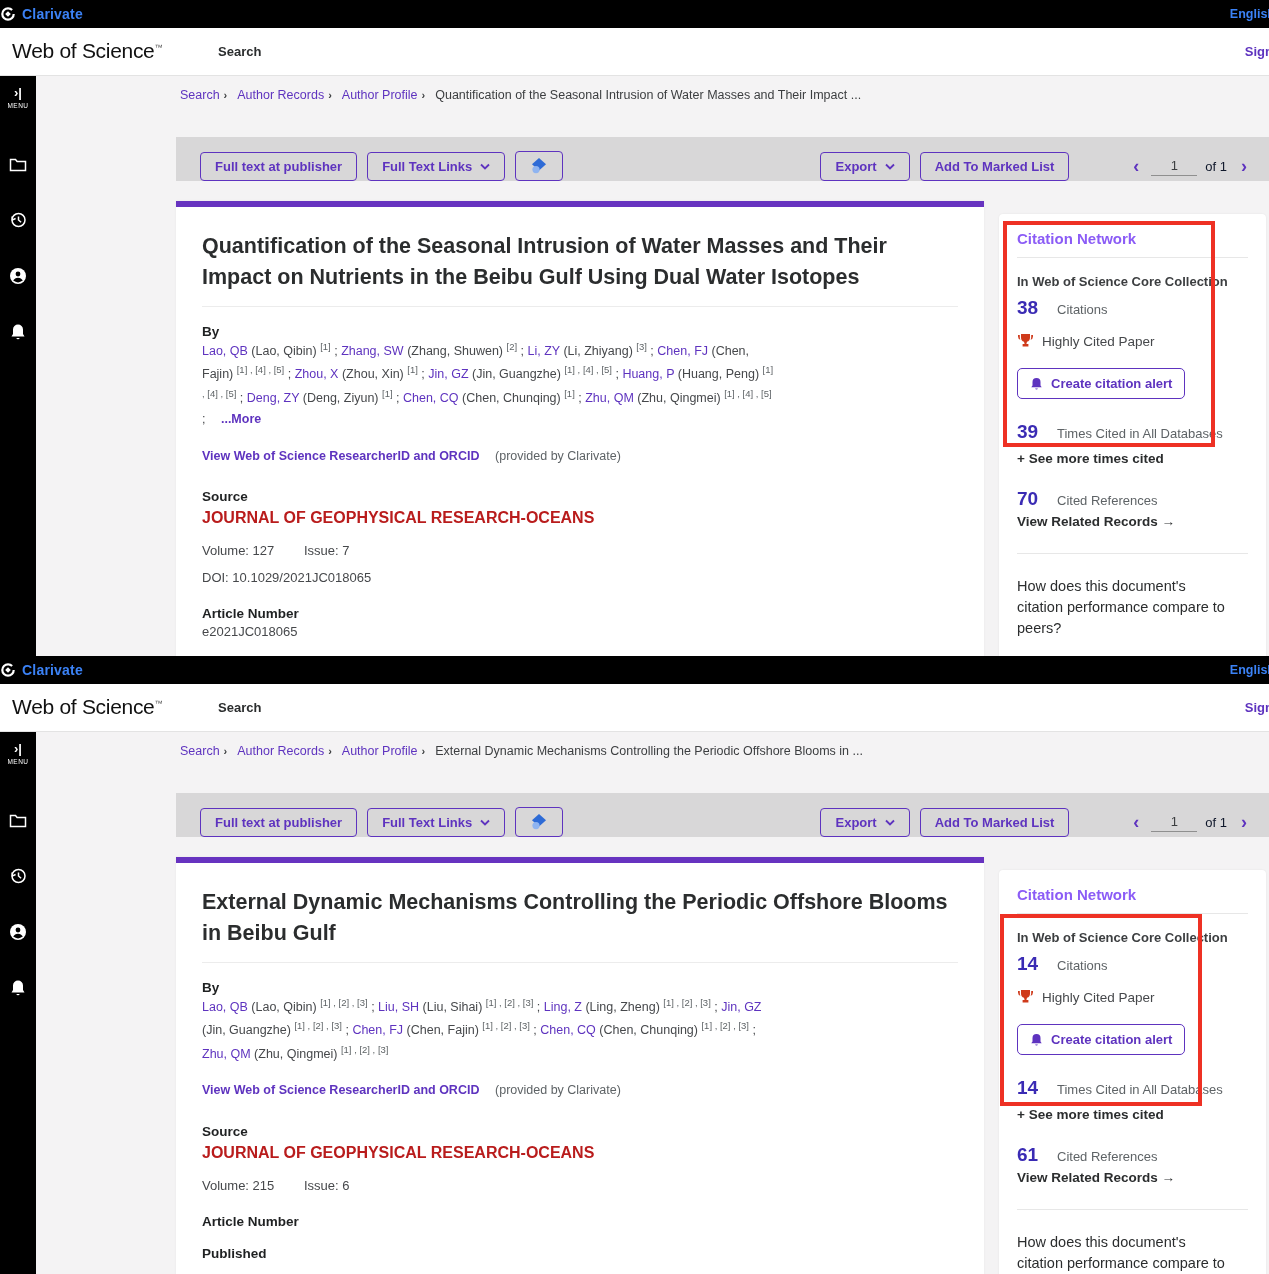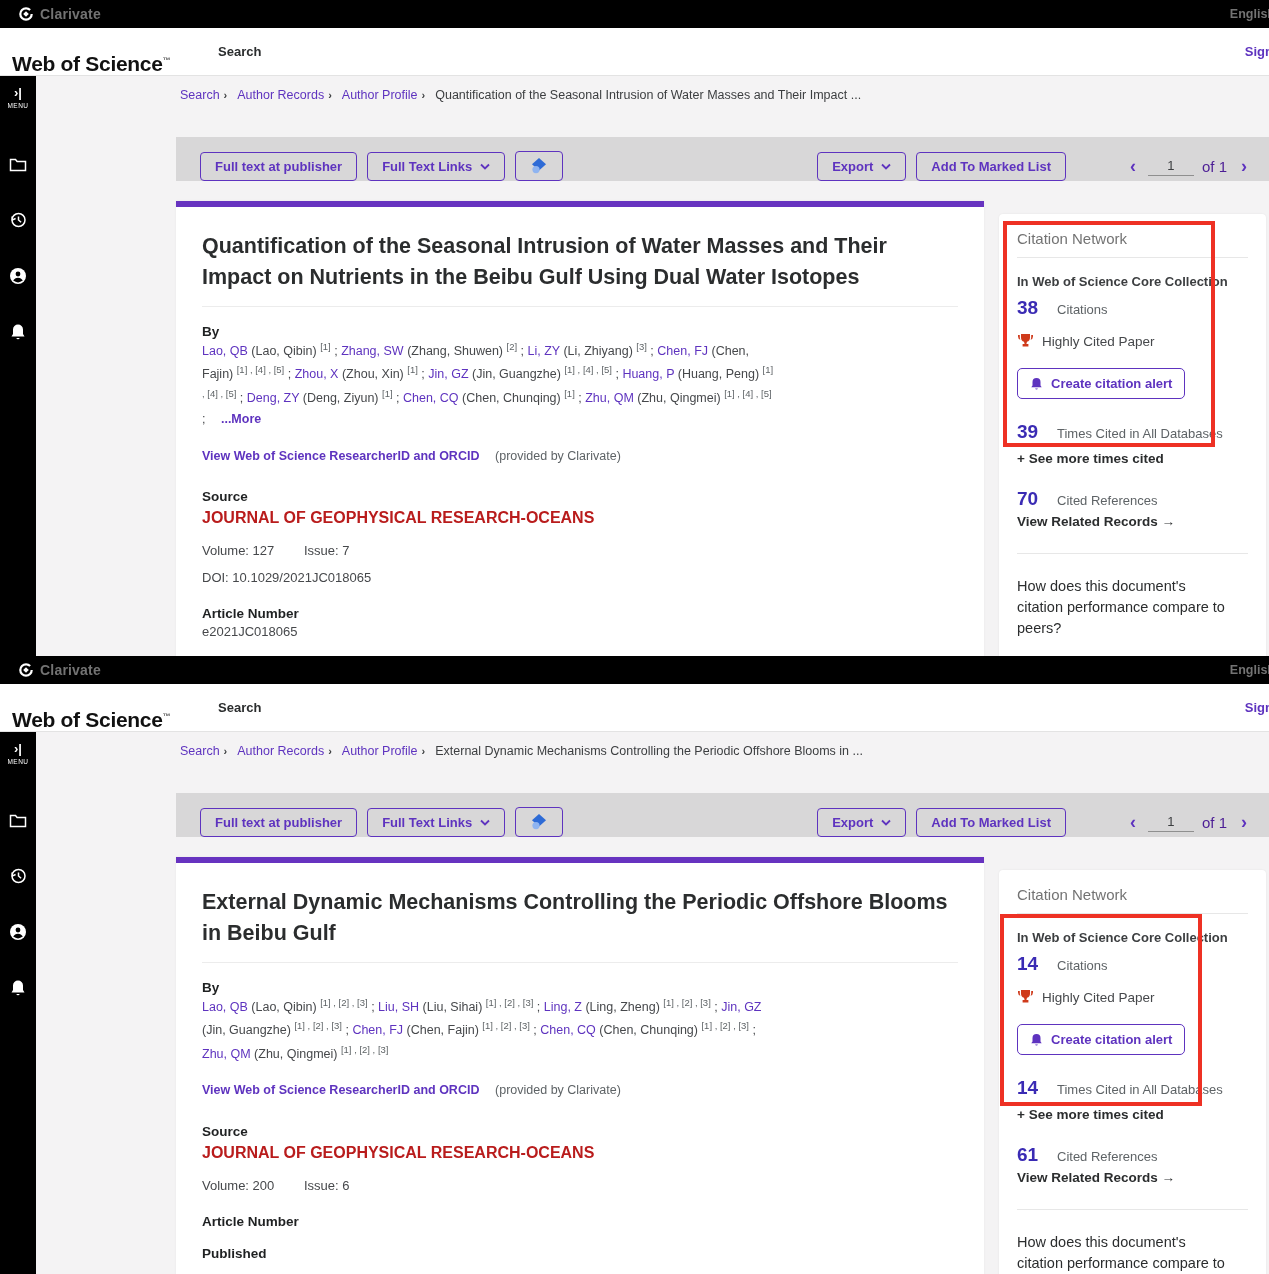--- a/index.html
+++ b/index.html
@@ -5,27 +5,27 @@
   * { margin:0; padding:0; box-sizing:border-box; }
   html,body { background:#fff; }
   body { font-family:"Liberation Sans","DejaVu Sans",sans-serif; }
   #viewport { width:1269px; height:1274px; overflow:hidden; position:relative; background:#fff; }
 
   .section { width:1269px; display:flex; flex-direction:column; overflow:hidden; }
   .section-0 { height:656px; }
   .section-1 { height:618px; }
 
   
-  .topbar { height:28px; background:#000; color:#737373; display:flex; align-items:center; padding:0 18px; position:relative; flex:none; }
+  .topbar { height:28px; background:#000; color:#3b82f6; display:flex; align-items:center; padding:0 0; position:relative; flex:none; }
   .brand { display:flex; align-items:center; gap:6px; font-weight:bold; font-size:14px; letter-spacing:0.2px; }
   .topbar-lang { position:absolute; right:-6px; top:7px; font-weight:bold; font-size:12.5px; }
 
   
   .wos-header { height:48px; background:#fff; border-bottom:1px solid #e3e3e3; position:relative; flex:none; }
-  .wos-logo { position:absolute; left:12px; top:24px; font-size:21px; font-weight:bold; color:#111; letter-spacing:-0.3px; }
+  .wos-logo { position:absolute; left:12px; top:11px; font-size:21px; font-weight:normal; color:#111; letter-spacing:-0.3px; }
   .wos-logo sup { font-size:8px; color:#555; }
   .nav-search { position:absolute; left:218px; top:16px; font-size:13px; font-weight:600; color:#2b2d2e; cursor:pointer; }
   .signin { position:absolute; right:-4px; top:16px; font-size:13px; font-weight:600; color:#5e33bf; cursor:pointer; }
 
   .content { flex:1; min-height:0; display:flex; background:#f4f3f4; }
 
   
   .sidebar { width:36px; flex:none; background:#000; display:flex; flex-direction:column; align-items:center; padding-top:10px; }
   .sb-menu { display:flex; flex-direction:column; align-items:center; color:#fff; cursor:pointer; }
   .sb-menu-glyph { font-size:13px; font-weight:bold; line-height:1; }
@@ -42,21 +42,21 @@
   .bc-current { color:#3c3e40; }
 
   
   .toolbar { margin-top:35px; height:44px; background:#d8d7d8; display:flex; align-items:flex-end; padding:0 18px 0 24px; gap:10px; }
   .btn { border:1.5px solid #5e33bf; color:#5e33bf; background:transparent; font-family:inherit; font-weight:bold; font-size:13px; border-radius:4px; padding:6px 14px; display:inline-flex; align-items:center; gap:8px; cursor:pointer; white-space:nowrap; }
   .icon-btn { padding:3px 12px; }
   .toolbar-right { margin-left:auto; display:flex; align-items:center; gap:10px; }
   .pagination { display:flex; align-items:center; margin-left:50px; }
   .pg-chev { color:#5e33bf; font-size:18px; font-weight:bold; cursor:pointer; padding:0 4px; }
   .page-box { width:46px; text-align:center; font-size:13px; color:#3c3e40; border-bottom:1.5px solid #8f8f8f; margin:0 8px; padding-bottom:2px; cursor:text; }
-  .page-of { color:#4c1d95; font-size:15px; margin-right:10px; }
+  .page-of { color:#0f172a; font-size:13px; margin-right:10px; }
 
   
   .cards { display:flex; margin-top:20px; gap:15px; align-items:flex-start; }
   .article-card { width:808px; flex:none; background:#fff; border-top:6px solid #6733c0; padding:24px 26px 40px; min-height:480px; box-shadow:0 0 2px rgba(0,0,0,0.06); }
   .title { font-size:21.5px; line-height:1.42; font-weight:bold; color:#2b2d2e; margin-bottom:14px; max-width:760px; }
   .title-divider { border-top:1px solid #ececec; margin-bottom:2px; }
   .row { display:flex; margin-top:17px; font-size:13px;flex-direction:column; }
   .row-label { width:186px; flex:none; font-weight:bold; font-size:13.5px; color:#1f2122; }
   .row-value { flex:1; color:#46484b; line-height:1.7; }
   .authors { font-size:12.5px; max-width:575px; }
@@ -70,21 +70,21 @@
   .muted { color:#5e6366; font-size:12.5px; margin-left:12px; }
   .source-row { margin-top:22px; }
   .journal { color:#b91c1c; font-weight:bold; font-size:16px; cursor:pointer; }
   .vol-line { margin-top:9px; color:#46484b; }
   .issue-part { margin-left:26px; }
   .doi-line { margin-top:5px; color:#46484b; }
   .field-row { margin-top:17px; }
 
   
   .cn-card { width:267px; flex:none; background:#fff; border-radius:4px; margin-top:13px; position:relative; padding:14px 18px 26px; box-shadow:0 0 2px rgba(0,0,0,0.08); min-height:430px; }
-  .cn-title { font-size:15px; font-weight:normal; color:#737373; padding-top:2px; }
+  .cn-title { font-size:15px; font-weight:bold; color:#8b5cf6; padding-top:2px; }
   .cn-divider { border-top:1px solid #e7e7e7; margin-top:10px; }
   .cn-core-label { margin-top:16px; font-size:13px; font-weight:600; color:#3c3e40; }
   .cn-count-row { display:flex; align-items:baseline; margin-top:8px; }
   .cn-count { font-size:19px; font-weight:bold; color:#3a2bb4; min-width:36px; }
   .cn-count-label { font-size:13px; color:#5e6366; margin-left:4px; }
   .cn-count-label.linkish { cursor:pointer; }
   .cn-hcp { display:flex; align-items:center; gap:8px; margin-top:14px; font-size:13.5px; color:#46484b; }
   .alert-btn { margin-top:18px; border:1.5px solid #5e33bf; color:#5e33bf; background:#fff; font-family:inherit; font-weight:bold; font-size:13px; border-radius:5px; padding:7px 12px; display:inline-flex; align-items:center; gap:8px; cursor:pointer; }
   .cn-count-row.times { margin-top:22px; }
   .cn-see-more { margin-top:8px; font-size:13.5px; font-weight:bold; color:#2b2d2e; cursor:pointer; }
@@ -423,21 +423,21 @@
               <span class="muted">(provided by Clarivate)</span>
             </div>
           </div>
 
           <div class="row source-row">
             <div class="row-label">Source</div>
             <div class="row-value">
               <div class="journal">JOURNAL OF GEOPHYSICAL RESEARCH-OCEANS</div>
               <div class="vol-line">
                 <span>Volume:</span>
-                <span>200</span>
+                <span>215</span>
                 <span class="issue-part"><span>Issue:</span>
                 <span>6</span></span>
               </div>
             </div>
           </div>
 
           <div>
                 <div class="row field-row">
                   <div class="row-label">Article Number</div>
                 </div>

